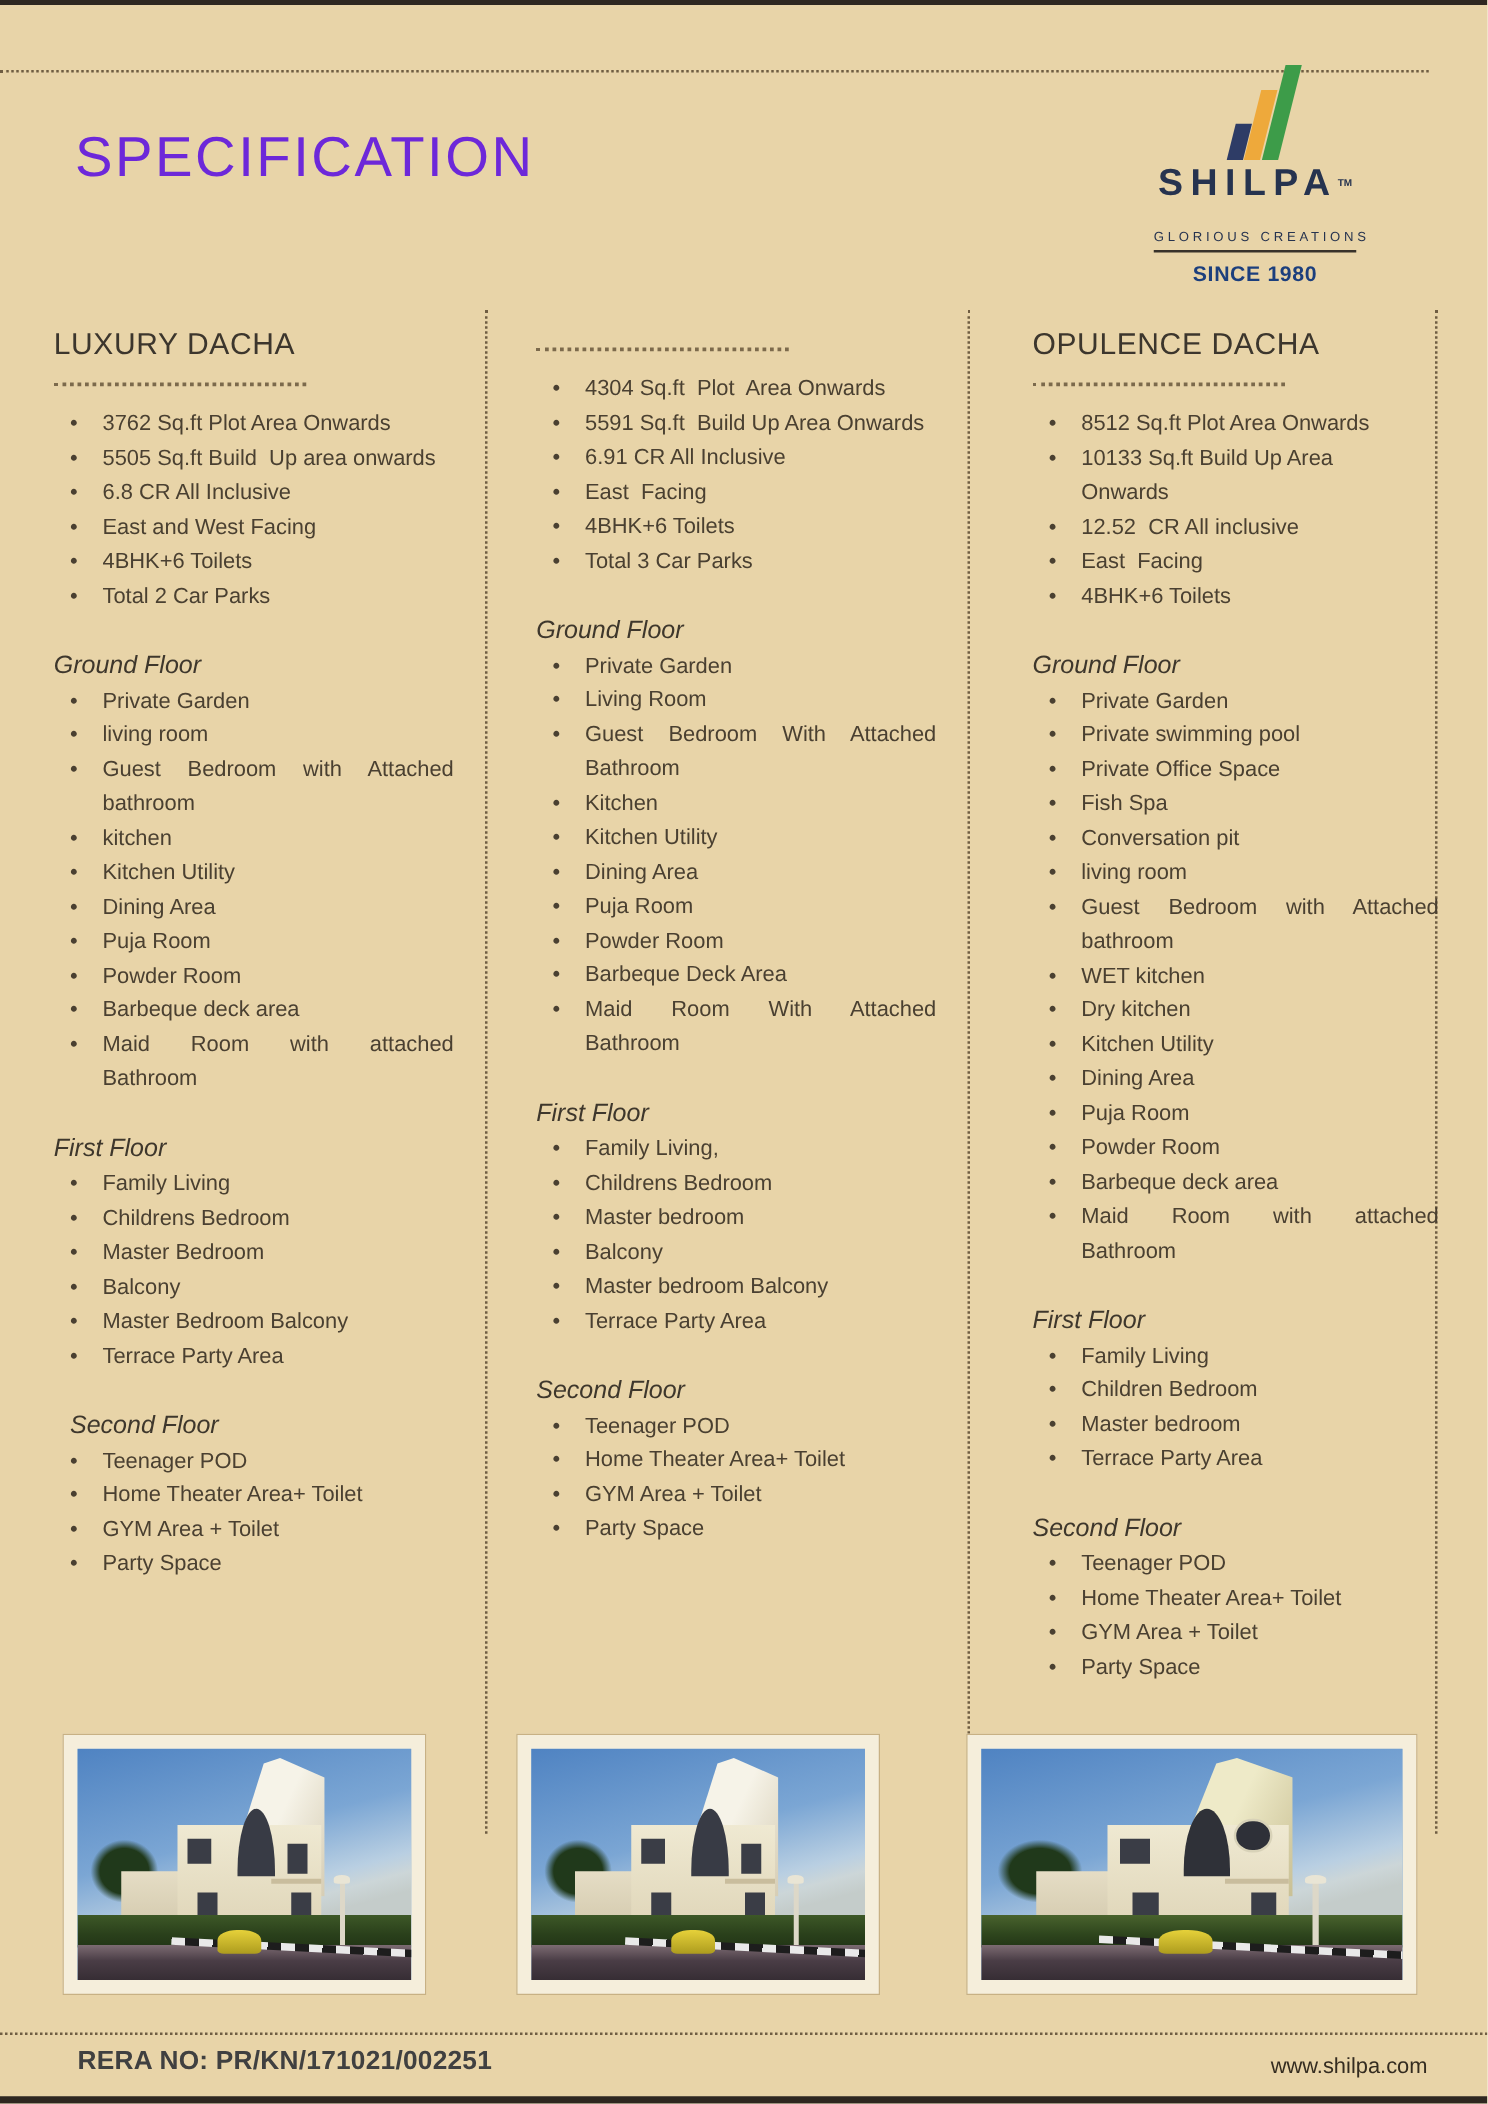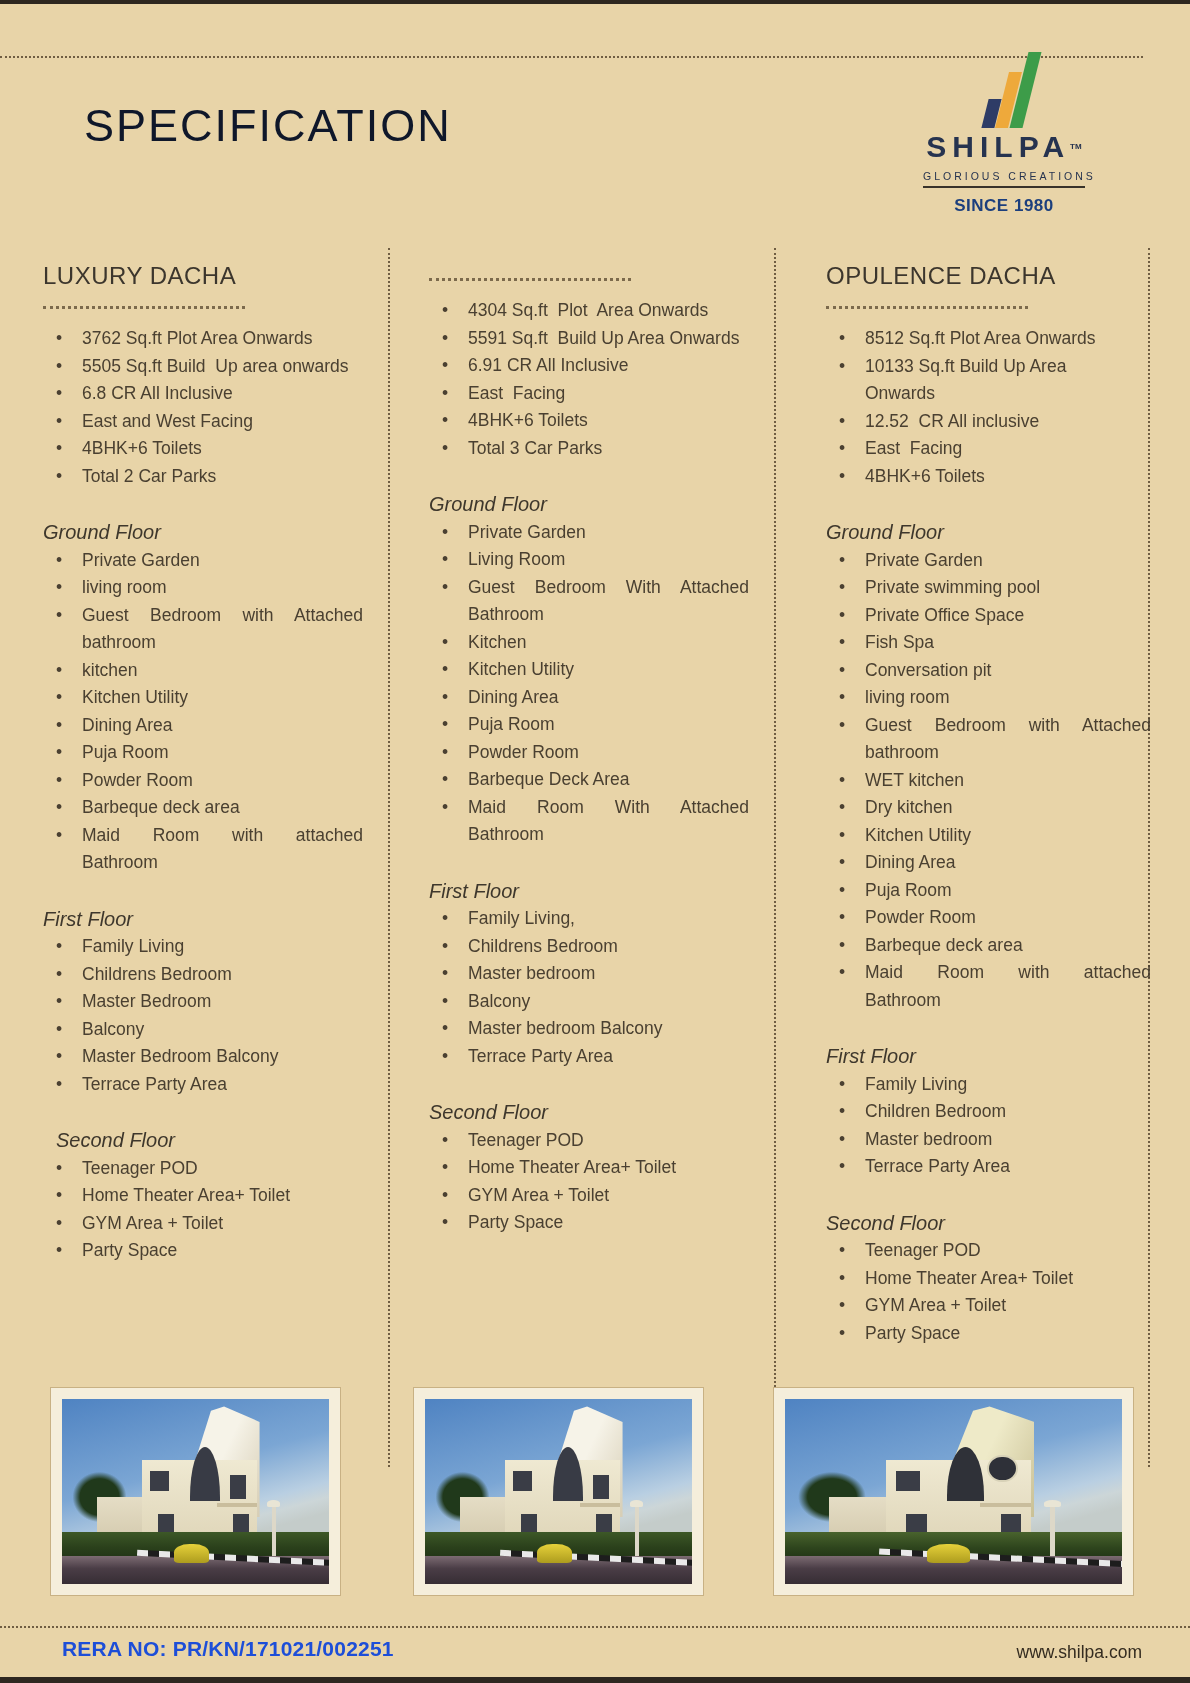--- a/index.html
+++ b/index.html
@@ -16,33 +16,33 @@
   .edge-bar.bottom{bottom:0;height:6px;}
   .rule-dotted-h{position:absolute;height:0;border-top:2px dotted #6f5d42;}
   .head-rule{top:56px;left:0;width:1143px;}
   .foot-rule{top:1626px;left:0;width:1190px;}
   .divider-v{position:absolute;top:248px;height:1219px;width:0;border-left:2px dotted #6f5d42;}
   .dv1{left:388px;} .dv2{left:774px;} .dv3{left:1148px;}
 
   
   .page-title{
     position:absolute;left:60px;top:100px;
-    font-size:45px;letter-spacing:2px;font-weight:400;color:#0f172a;margin-left:24px;
+    font-size:45px;letter-spacing:2px;font-weight:400;color:#6d28d9;
   }
 
   
   .brand{position:absolute;left:923px;top:50px;width:162px;text-align:center;}
   .bars{position:relative;height:80px;}
   .bar{position:absolute;bottom:2px;width:13px;transform:skewX(-14deg);}
   .bar.navy{left:62px;height:29px;background:#2e3c66;}
   .bar.gold{left:79px;height:56px;background:#eea93b;}
   .bar.green{left:96px;height:76px;background:#3d9c49;}
   .brand-name{font-size:30px;font-weight:bold;letter-spacing:6px;color:#26334f;line-height:34px;white-space:nowrap;}
   .brand-name sup{font-size:8px;letter-spacing:0;vertical-align:top;}
-  .brand-tagline{margin-top:6px;font-size:10.5px;letter-spacing:3px;color:#26334f;white-space:nowrap;text-align:right;}
+  .brand-tagline{margin-top:20px;font-size:10.5px;letter-spacing:3px;color:#26334f;white-space:nowrap;text-align:right;}
   .brand-rule{border-top:2.5px solid #38322a;margin:4px 0 8px 0;}
   .brand-since{font-size:17px;font-weight:bold;color:#1c3f7d;letter-spacing:0.5px;}
 
   
   .col{position:absolute;top:262px;}
   .col1{left:43px;width:320px;}
   .col2{left:429px;width:320px;}
   .col3{left:826px;width:325px;}
   .col h2{margin:0;font-size:24px;line-height:28px;font-weight:400;letter-spacing:0.5px;color:#3c362d;}
   .col .rule{width:202px;border-top:3px dotted #7c6a4c;margin-top:16px;}
@@ -93,21 +93,21 @@
   .road{left:0;bottom:0;width:100%;height:15%;background:linear-gradient(180deg,#7c6b72 0%,#4a3d46 45%,#362d34 100%);}
   .curb{left:28%;bottom:12.5%;width:75%;height:3.2%;
     background:repeating-linear-gradient(90deg,#e9e9e9 0 11px,#1d1d1d 11px 22px);transform:rotate(3deg);}
   .car{left:42%;bottom:11.5%;width:13%;height:10%;background:linear-gradient(180deg,#e6d13a,#ad9c1e);border-radius:45% 45% 15% 15%;}
   .v3 .roof-sail{background:linear-gradient(115deg,#eeeac8 55%,#c9c095);}
   .v3 .arch{background:#2f3138;}
   .roundwin{left:60%;top:30%;width:9%;height:15%;background:#2e3038;border-radius:50%;border:2px solid #d8d2b8;}
   .v3 .hedge{background:linear-gradient(180deg,#49632d 0%,#2e451d 60%,#223516 100%);}
 
   
-  .rera{position:absolute;left:62px;top:1637px;font-size:21px;font-weight:bold;color:#1d4ed8;letter-spacing:0.2px;}
+  .rera{position:absolute;left:62px;top:1637px;font-size:21px;font-weight:bold;color:#404040;letter-spacing:0.2px;}
   .site{position:absolute;right:48px;top:1642px;font-size:17.5px;color:#342c20;}
 </style>
 </head>
 <body>
 
 <div class="page">
 
   <div class="edge-bar top"></div>
   <div class="rule-dotted-h head-rule"></div>
 

